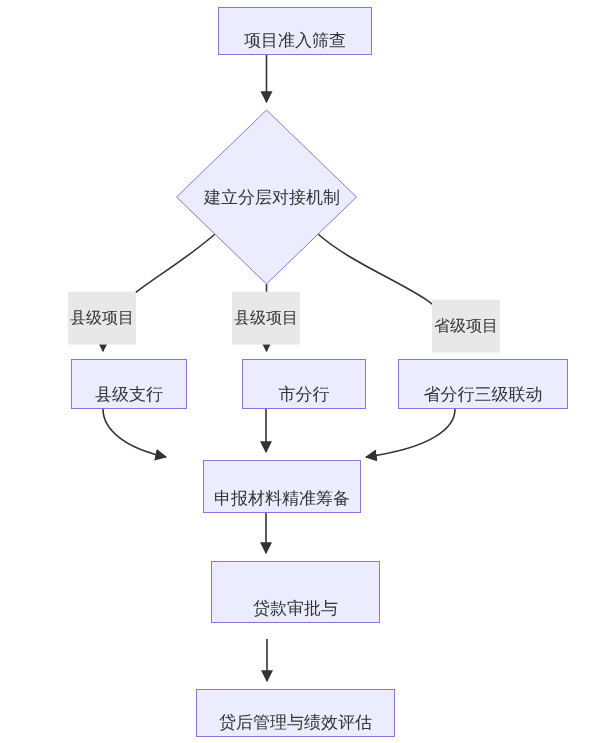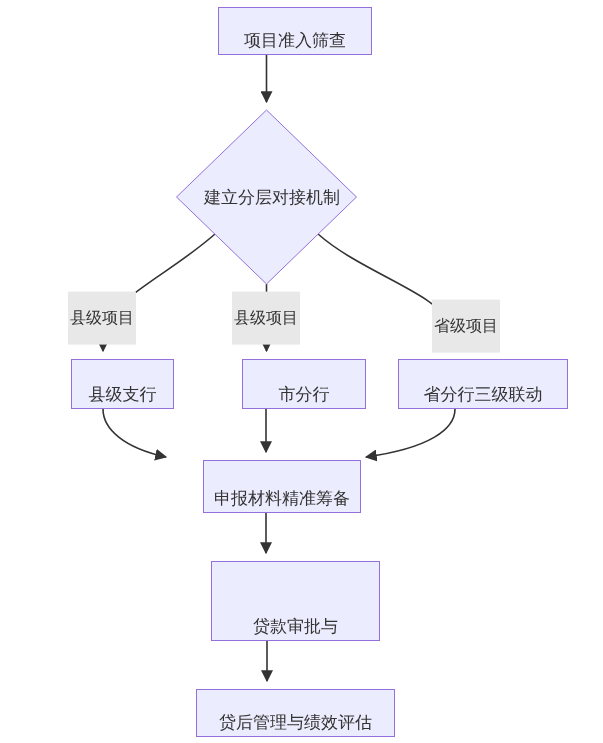--- a/index.html
+++ b/index.html
@@ -71,37 +71,37 @@
   </svg>
 
   <div class="node" style="left:190px; top:7px; width:154px; height:48px;">
     <span>项目准入筛查</span>
   </div>
 
   <div class="node-label-plain" style="left:182px; top:180px; width:180px; height:34px;">
     <span>建立分层对接机制</span>
   </div>
 
-  <div class="node" style="left:43px; top:359px; width:103px; height:50px;">
+  <div class="node" style="left:43px; top:359px; width:116px; height:50px;">
     <span>县级支行</span>
   </div>
 
   <div class="node" style="left:214px; top:359px; width:124px; height:50px;">
     <span>市分行</span>
   </div>
 
   <div class="node" style="left:370px; top:359px; width:170px; height:50px;">
     <span>省分行三级联动</span>
   </div>
 
   <div class="node" style="left:175px; top:460px; width:158px; height:53px;">
     <span>申报材料精准筹备</span>
   </div>
 
-  <div class="node" style="left:183px; top:561px; width:169px; height:80px;">
+  <div class="node" style="left:183px; top:561px; width:169px; height:62px;">
     <span>贷款审批与</span>
   </div>
 
   <div class="node" style="left:168px; top:689px; width:199px; height:48px;">
     <span>贷后管理与绩效评估</span>
   </div>
 
   <div class="edge-label" style="left:102px; top:318px;">县级项目</div>
   <div class="edge-label" style="left:266px; top:318px;">县级项目</div>
   <div class="edge-label" style="left:454px; top:326px;margin-left:12px;">省级项目</div>

